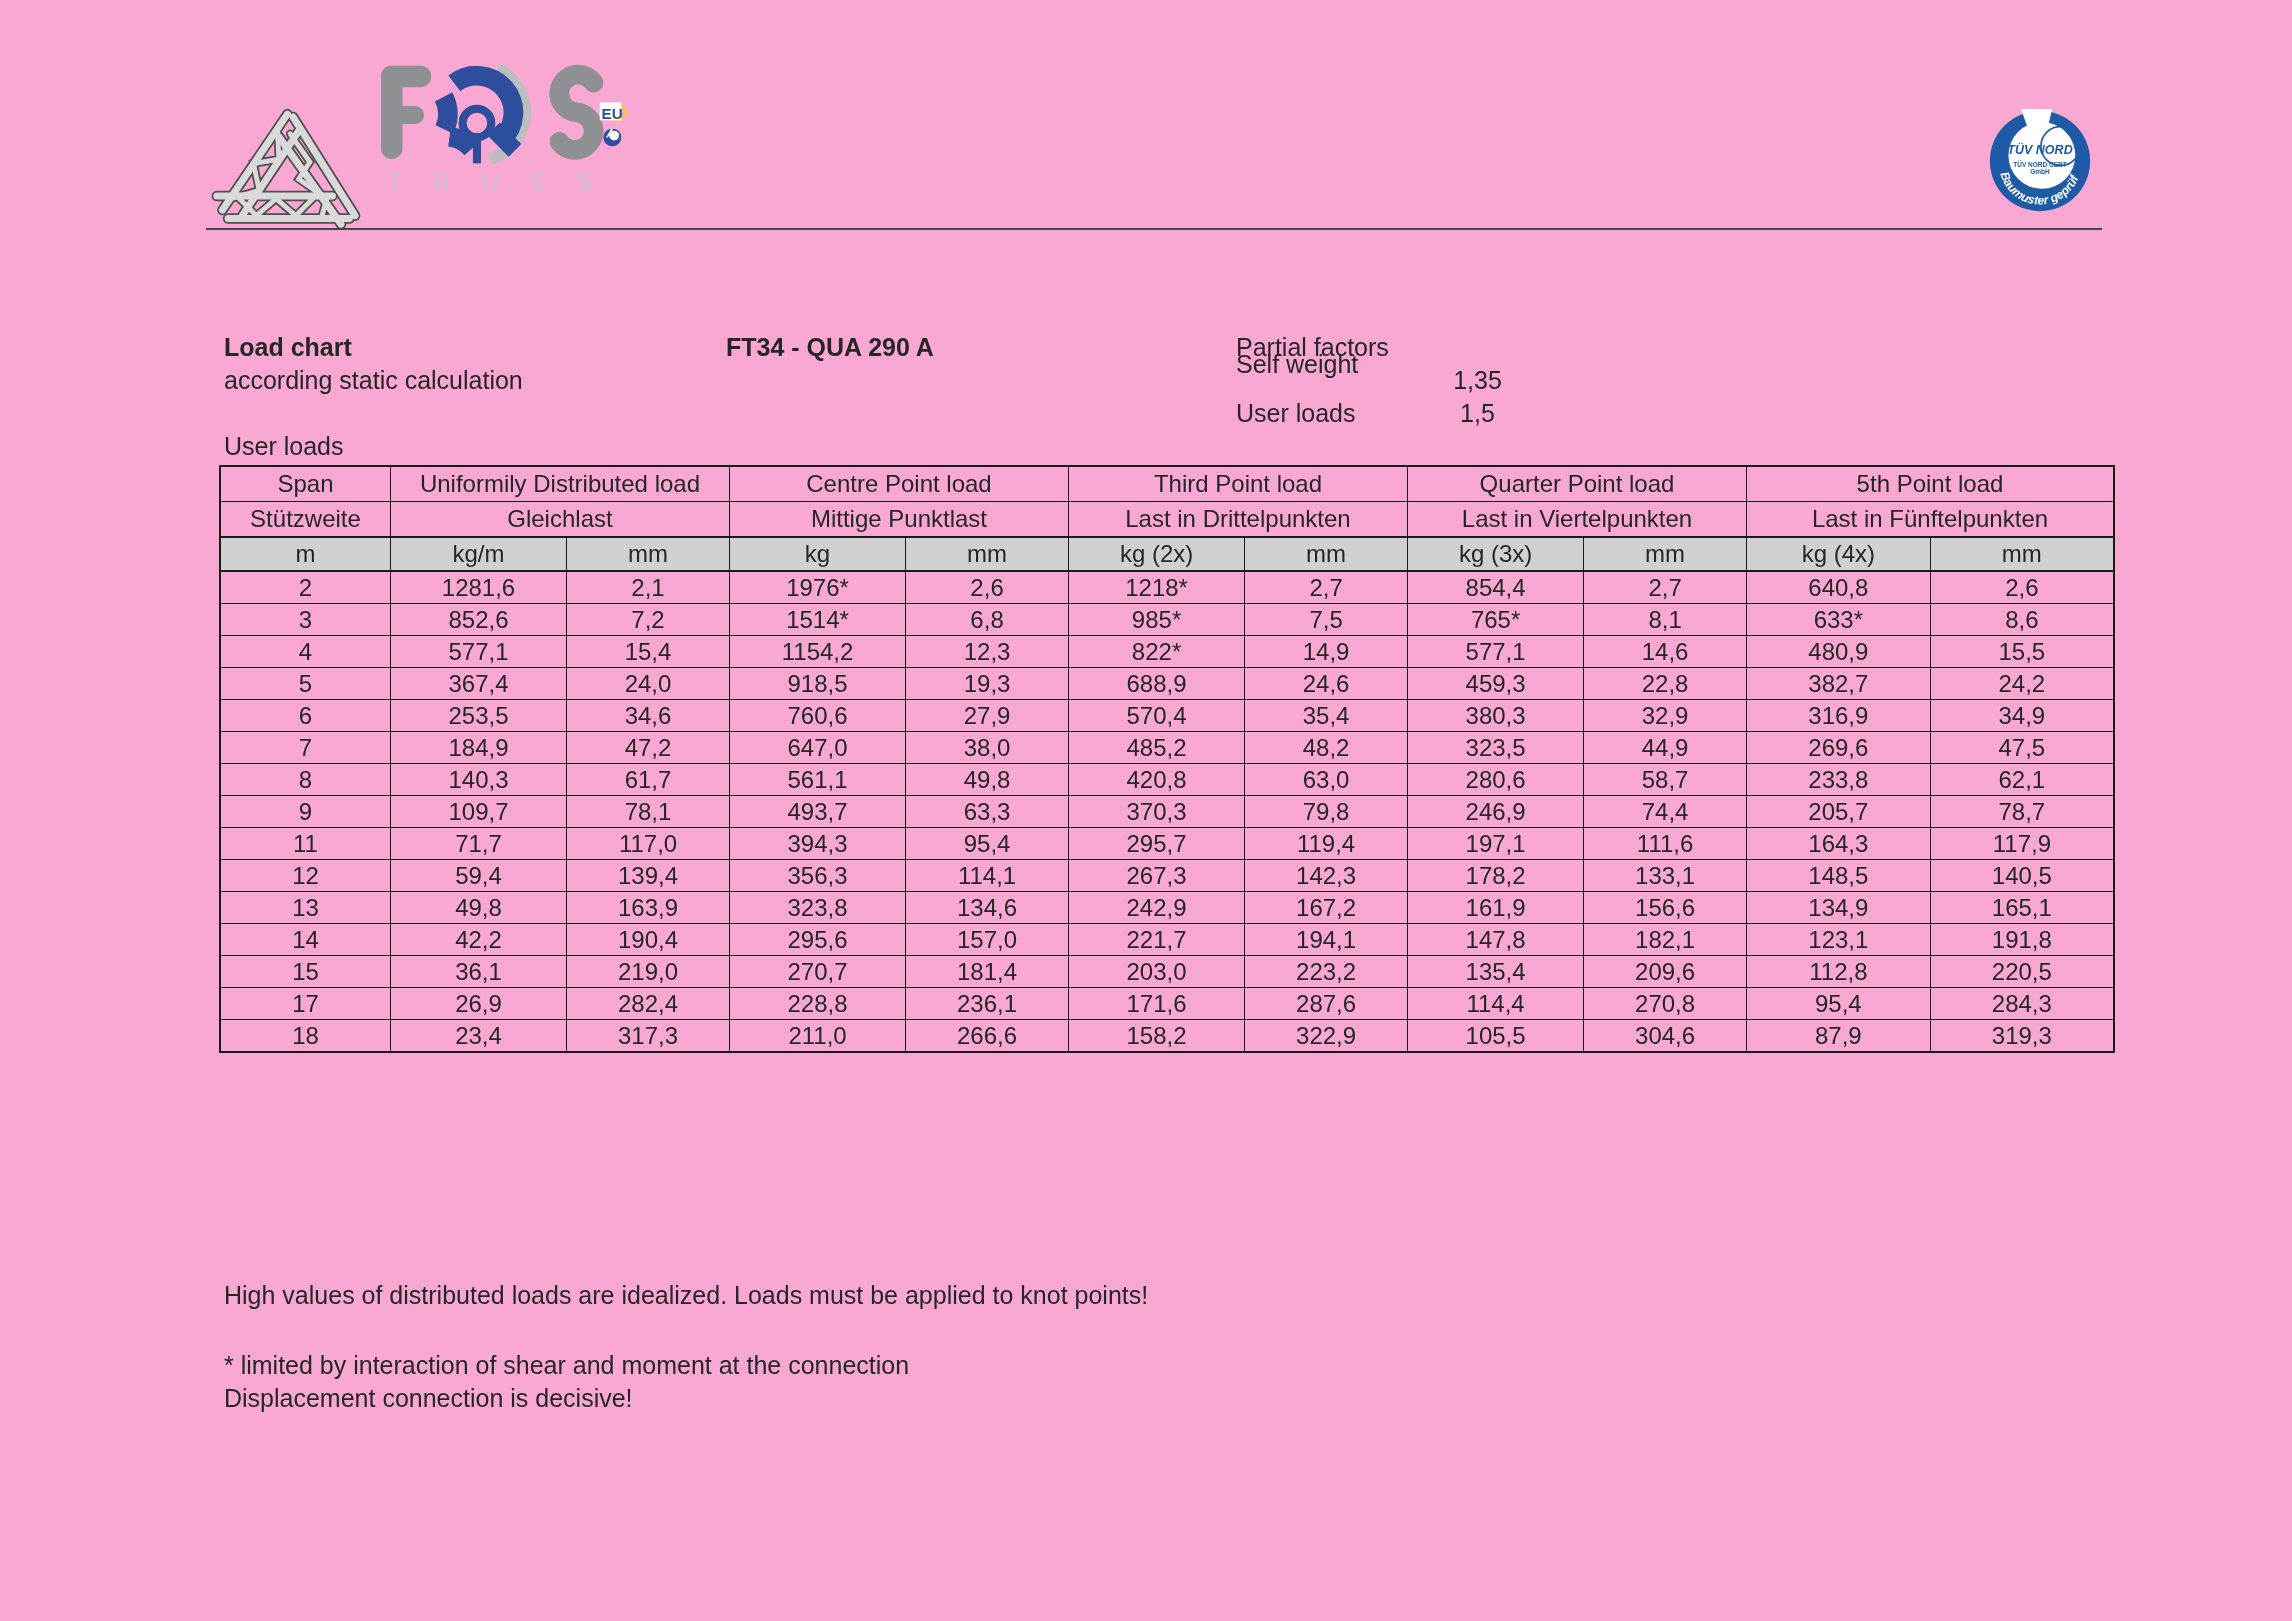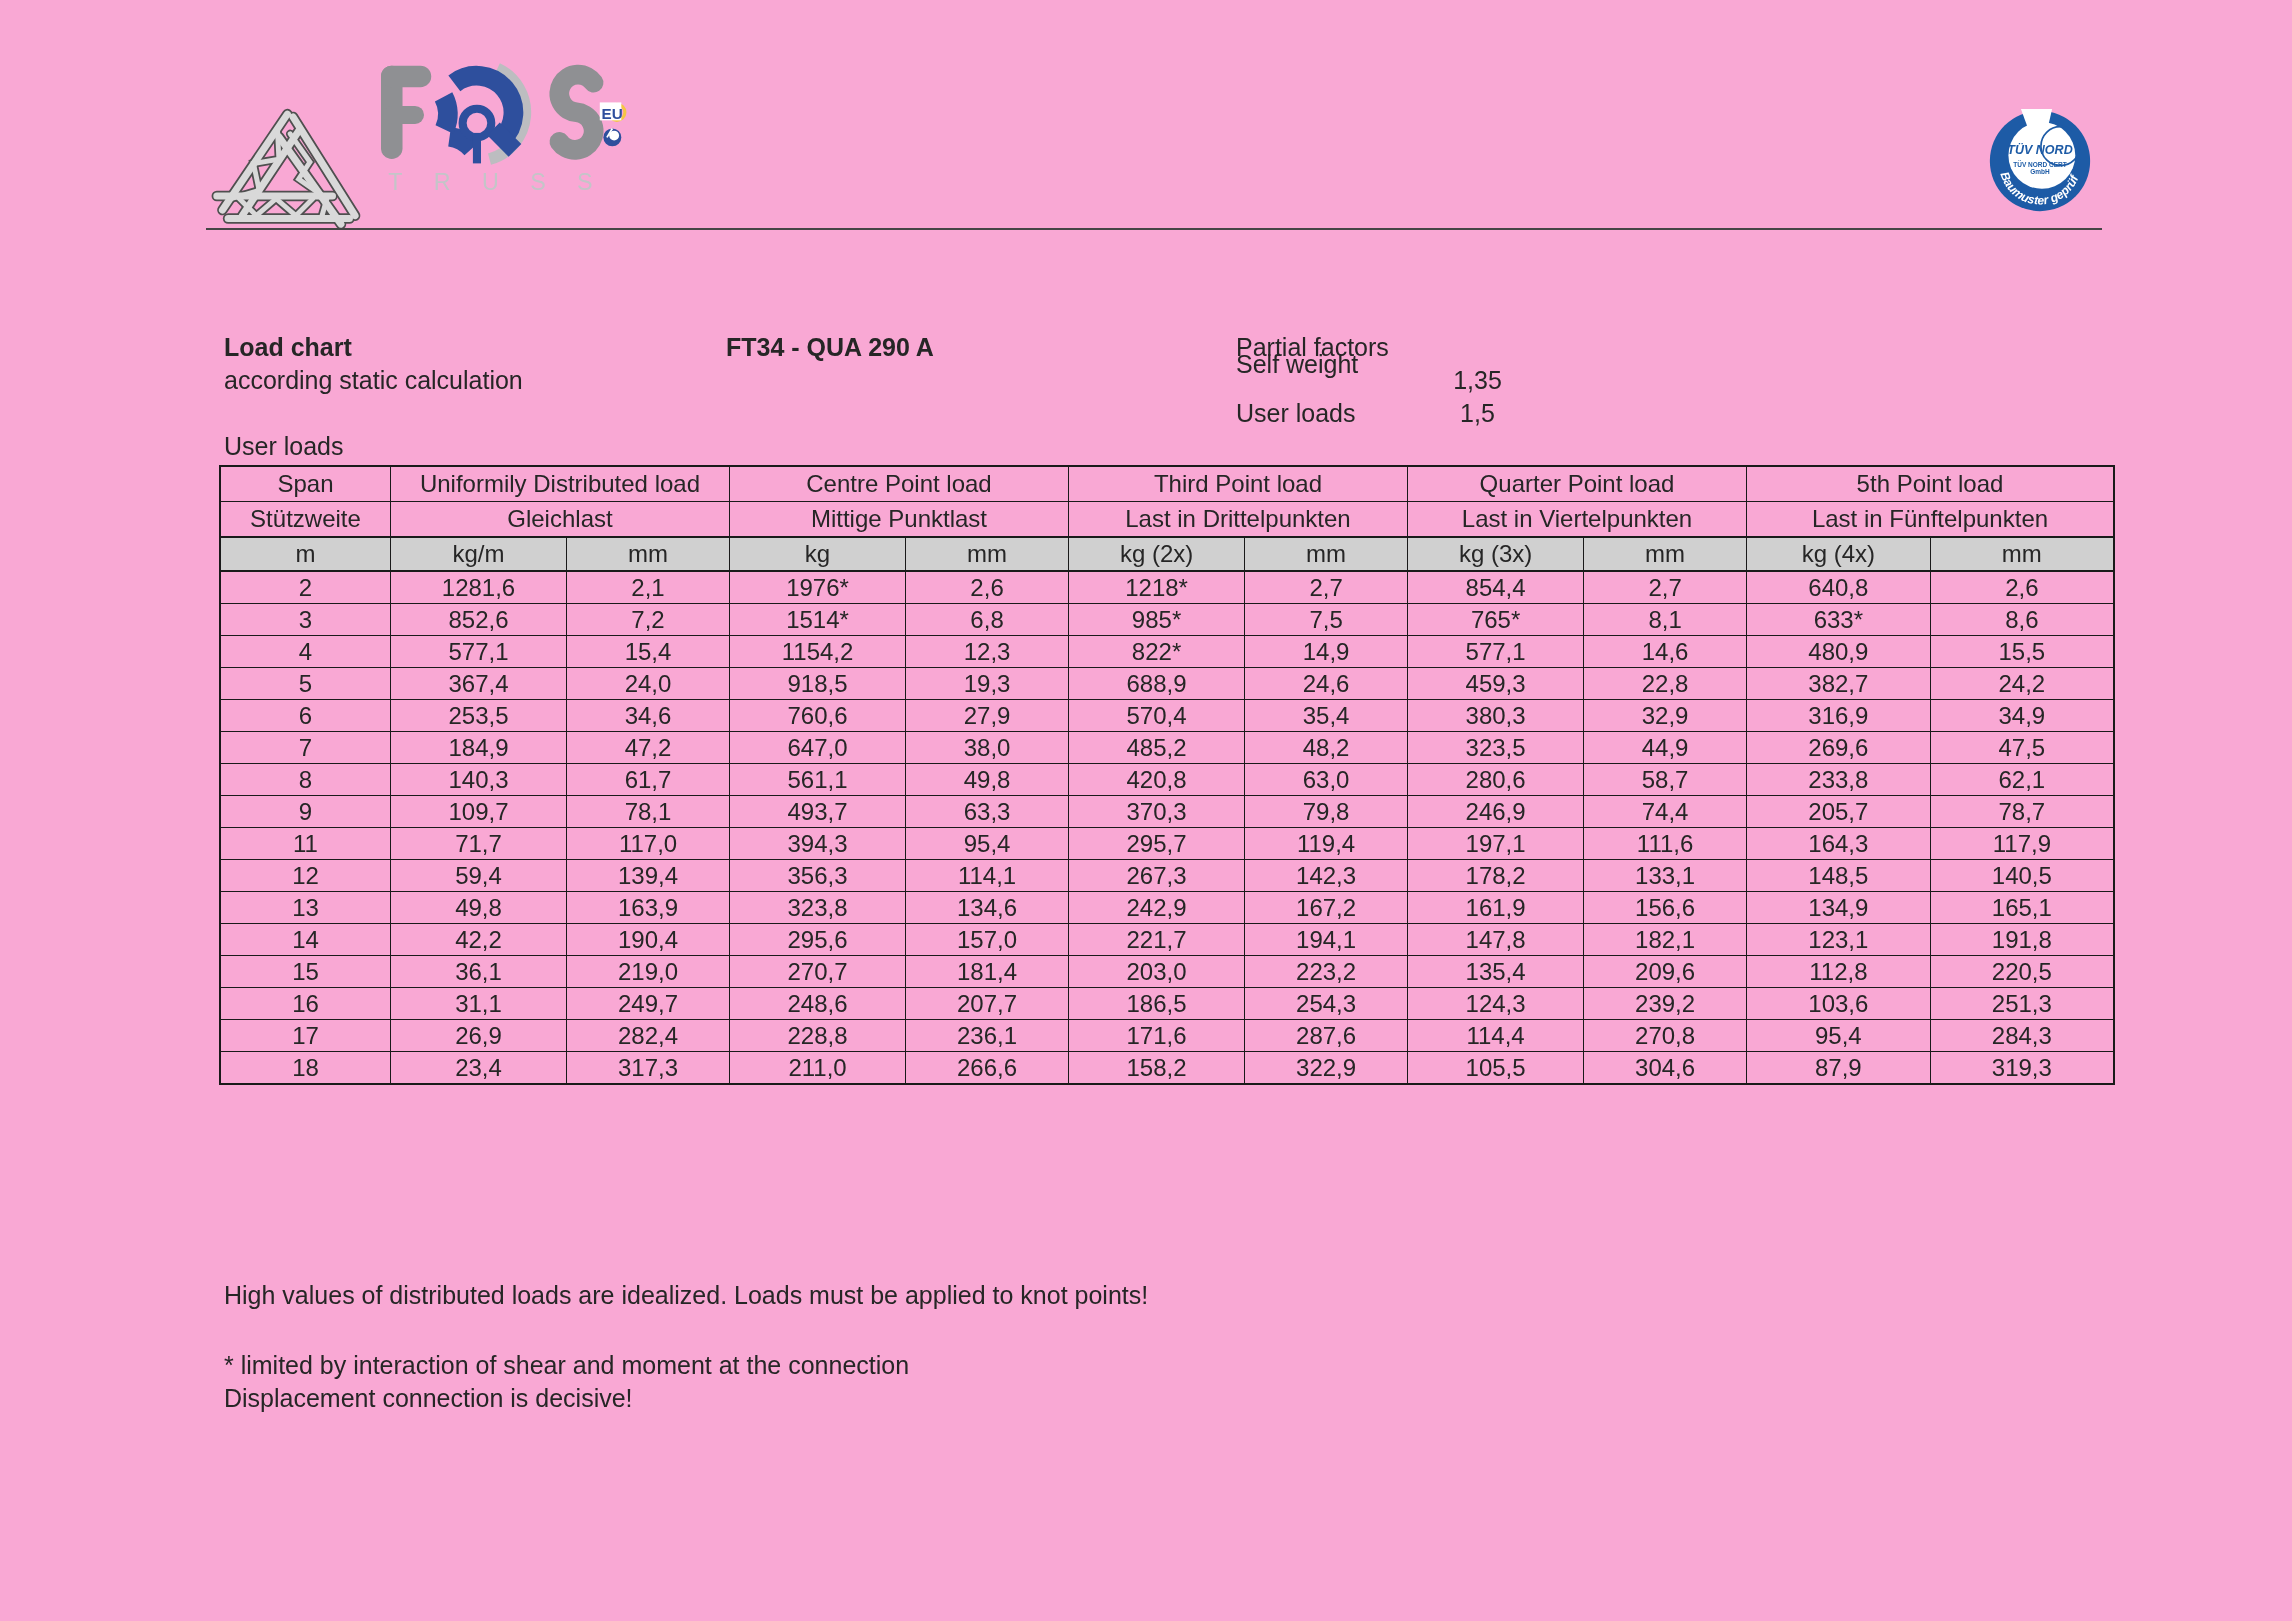--- a/index.html
+++ b/index.html
@@ -348,33 +348,20 @@
           <td class="">270,7</td>
           <td class="">181,4</td>
           <td class="">203,0</td>
           <td class="">223,2</td>
           <td class="">135,4</td>
           <td class="">209,6</td>
           <td class="">112,8</td>
           <td class="">220,5</td>
         </tr>
         <tr>
-          <td class="">16</td>
-          <td class="">31,1</td>
-          <td class="">249,7</td>
-          <td class="">248,6</td>
-          <td class="">207,7</td>
-          <td class="">186,5</td>
-          <td class="">254,3</td>
-          <td class="">124,3</td>
-          <td class="">239,2</td>
-          <td class="">103,6</td>
-          <td class="">251,3</td>
-        </tr>
-        <tr>
           <td class="">17</td>
           <td class="">26,9</td>
           <td class="">282,4</td>
           <td class="">228,8</td>
           <td class="">236,1</td>
           <td class="">171,6</td>
           <td class="">287,6</td>
           <td class="">114,4</td>
           <td class="">270,8</td>
           <td class="">95,4</td>

